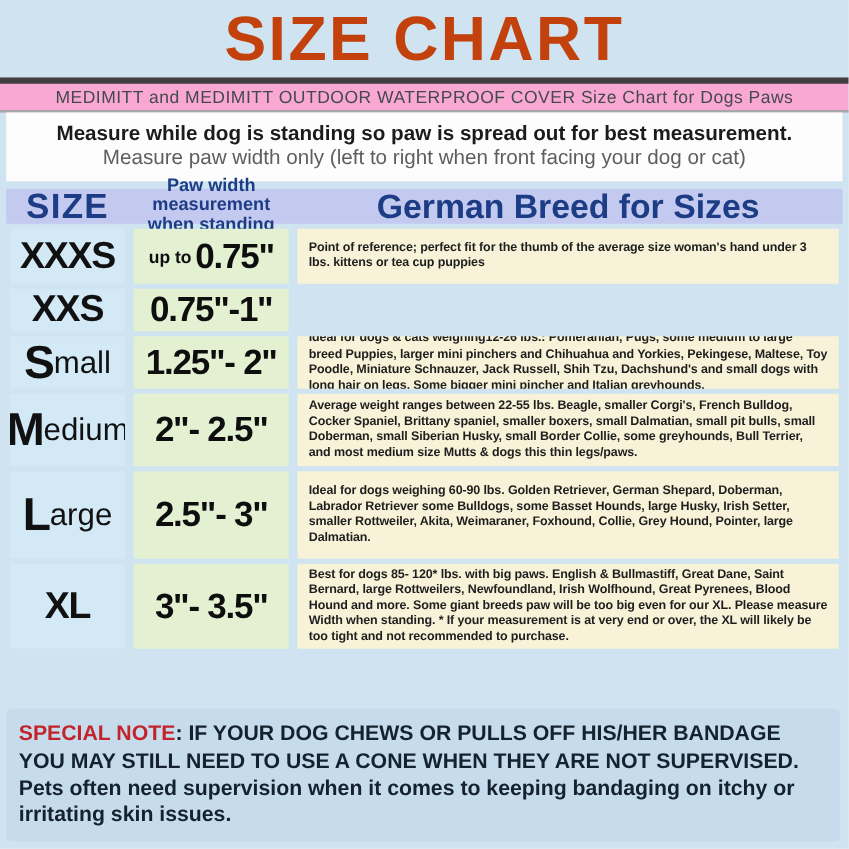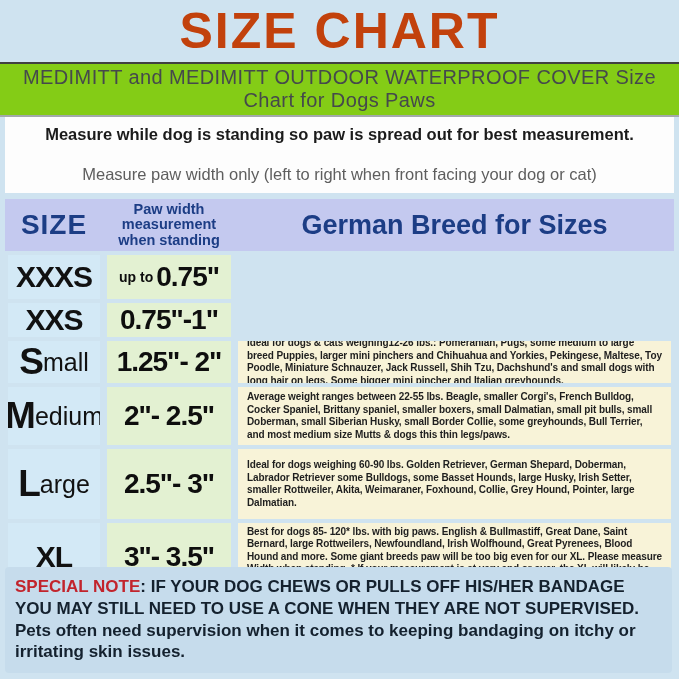--- a/index.html
+++ b/index.html
@@ -17,46 +17,46 @@
     text-align:center;
     font-size:50px;
     font-weight:800;
     letter-spacing:2px;
     color:#c2410c;
     line-height:54px;
     height:58px;
   }
   
   .graybar{
-    background:#84cc16;
-    border-top:2px solid #404040;
+    background:#f9a8d4;
+    border-top:5px solid #404040;
     border-bottom:2px solid #a3a9ab;
     color:#45494c;
     text-align:center;
-    font-size:20px;
+    font-size:14px;
     letter-spacing:.4px;
     padding:2px 0 3px;
   }
   
   .instructions{
     background:#fdfdfd;
     margin:0 5px;
     padding:8px 4px 9px;
     text-align:center;
   }
-  .instr1{font-size:16.5px;font-weight:700;color:#1b1b1b;margin-bottom:21px;}
+  .instr1{font-size:16.5px;font-weight:700;color:#1b1b1b;margin-bottom:0;}
   .instr2{font-size:16.5px;color:#5e5e5e;}
   
   .thead{
     display:flex;
     align-items:center;
     gap:7px;
     background:#c4c9ef;
     margin:6px 5px 0;
-    height:52px;
+    height:28px;
     padding:0 3px;
   }
   .th-size{width:92px;text-align:center;font-size:28px;font-weight:800;color:#1c3d85;letter-spacing:1px;}
   .th-width{width:124px;text-align:center;font-size:14.5px;font-weight:700;color:#1c3d85;line-height:1.07;}
   .th-breeds{flex:1;text-align:center;font-size:27px;font-weight:800;color:#1c3d85;}
   
   .row{display:flex;gap:7px;margin:4px 8px 0;}
   .cell{overflow:hidden;box-sizing:border-box;}
   .c-size{
     width:92px;background:#d3e9f6;
@@ -117,20 +117,21 @@
     <div class="th-breeds">German Breed for Sizes</div>
   </div>
 
   <div id="rows">
       <div class="row">
         <div class="cell c-size">XXXS</div>
         <div class="cell c-width">
           <span class="w-prefix">up to </span>
           <span>0.75"</span>
         </div>
+        <div class="cell c-desc">Point of reference; perfect fit for the thumb of the average size woman's hand under 3 lbs. kittens or tea cup puppies</div>
       </div>
       <div class="row">
         <div class="cell c-size">XXS</div>
         <div class="cell c-width">
           <span>0.75"-1"</span>
         </div>
       </div>
       <div class="row">
         <div class="cell c-size">
           <span class="big-letter">S</span>

